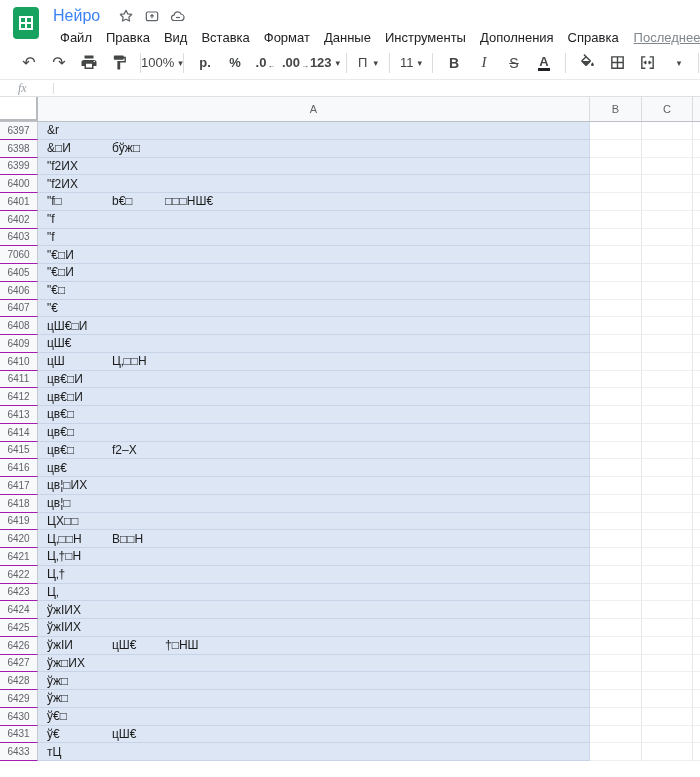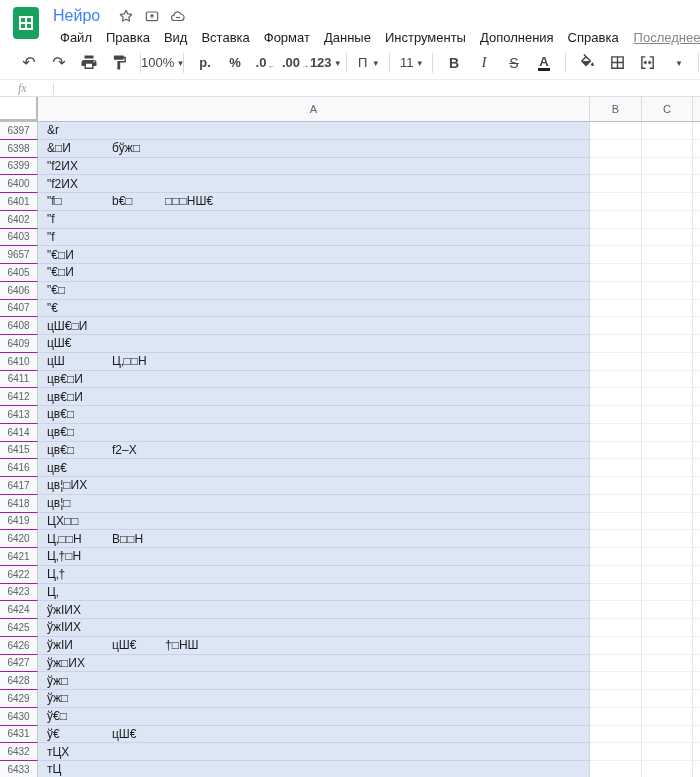--- a/index.html
+++ b/index.html
@@ -269,21 +269,21 @@
       <div class="row">
         <div class="rowhead">6403</div>
         <div class="cell cellA">
           <span class="part p0">"f</span>
         </div>
         <div class="cell cellB"></div>
         <div class="cell cellC"></div>
         <div class="cell cellD"></div>
       </div>
       <div class="row">
-        <div class="rowhead">9657</div>
+        <div class="rowhead">7060</div>
         <div class="cell cellA">
           <span class="part p0">"€□И</span>
         </div>
         <div class="cell cellB"></div>
         <div class="cell cellC"></div>
         <div class="cell cellD"></div>
       </div>
       <div class="row">
         <div class="rowhead">6405</div>
         <div class="cell cellA">
@@ -527,29 +527,20 @@
         <div class="rowhead">6431</div>
         <div class="cell cellA">
           <span class="part p0">ў€</span>
           <span class="part p1">цШ€</span>
         </div>
         <div class="cell cellB"></div>
         <div class="cell cellC"></div>
         <div class="cell cellD"></div>
       </div>
       <div class="row">
-        <div class="rowhead">6432</div>
-        <div class="cell cellA">
-          <span class="part p0">тЦХ</span>
-        </div>
-        <div class="cell cellB"></div>
-        <div class="cell cellC"></div>
-        <div class="cell cellD"></div>
-      </div>
-      <div class="row">
         <div class="rowhead">6433</div>
         <div class="cell cellA">
           <span class="part p0">тЦ</span>
         </div>
         <div class="cell cellB"></div>
         <div class="cell cellC"></div>
         <div class="cell cellD"></div>
       </div>
     </div>
 

